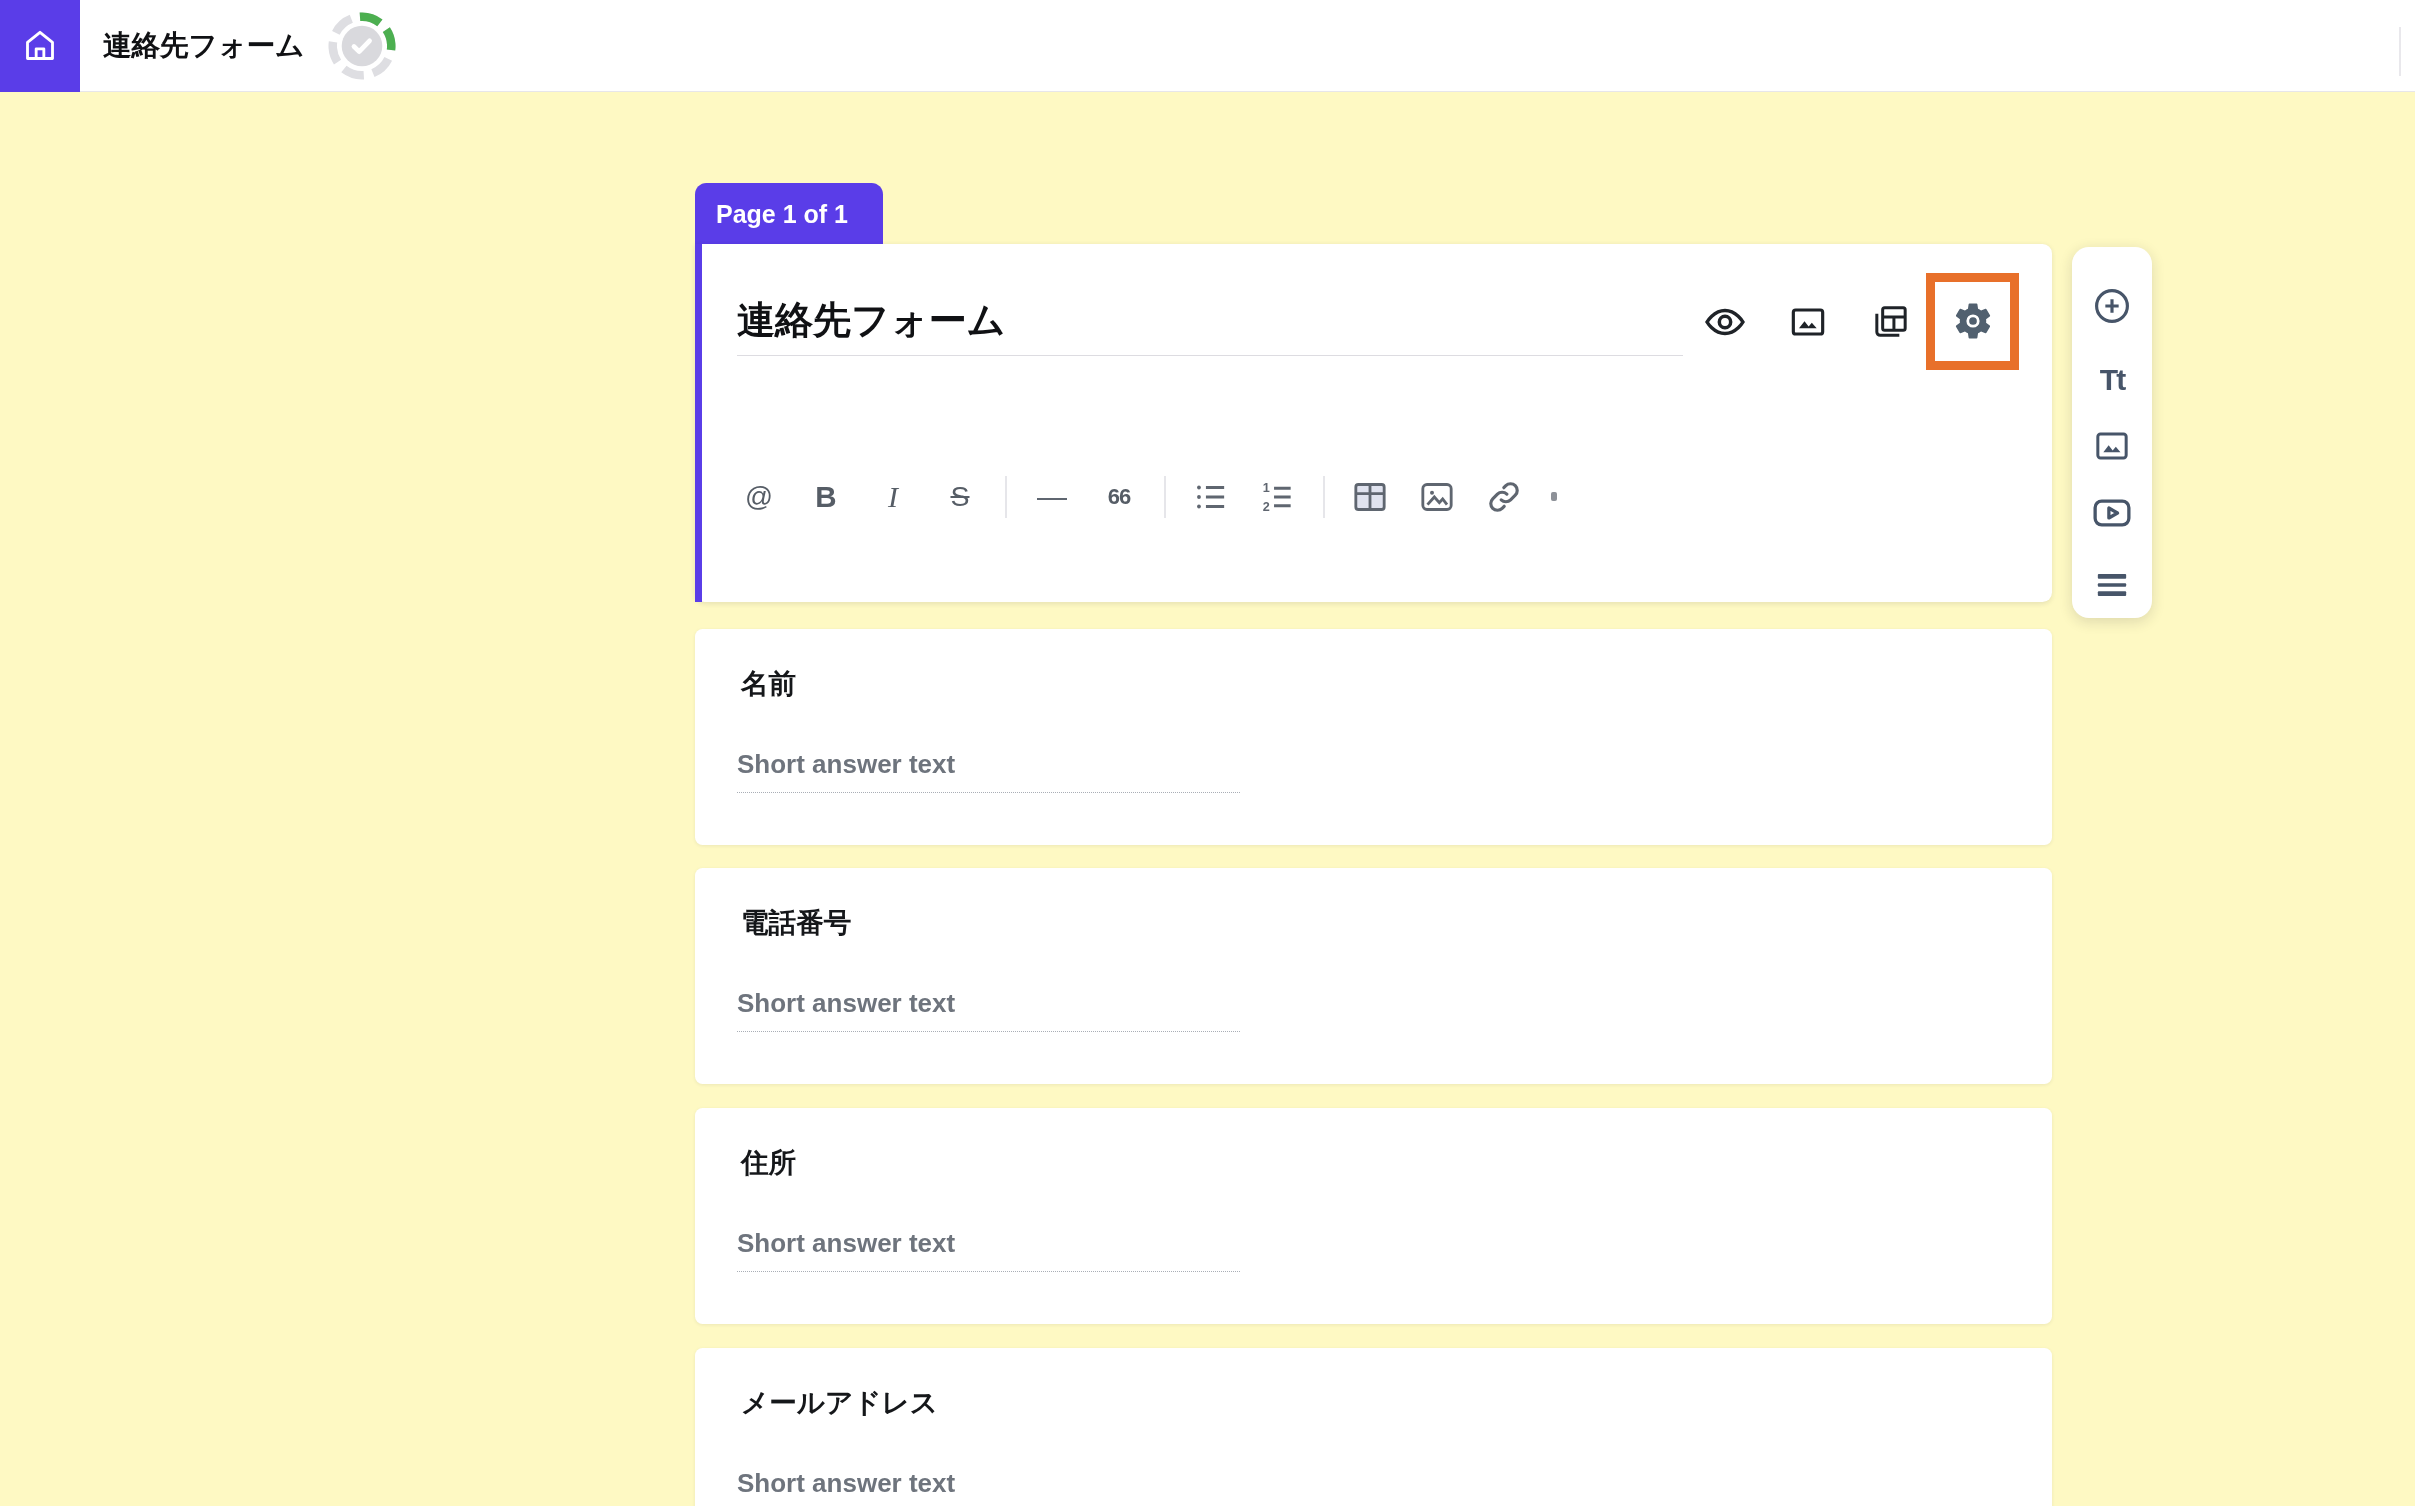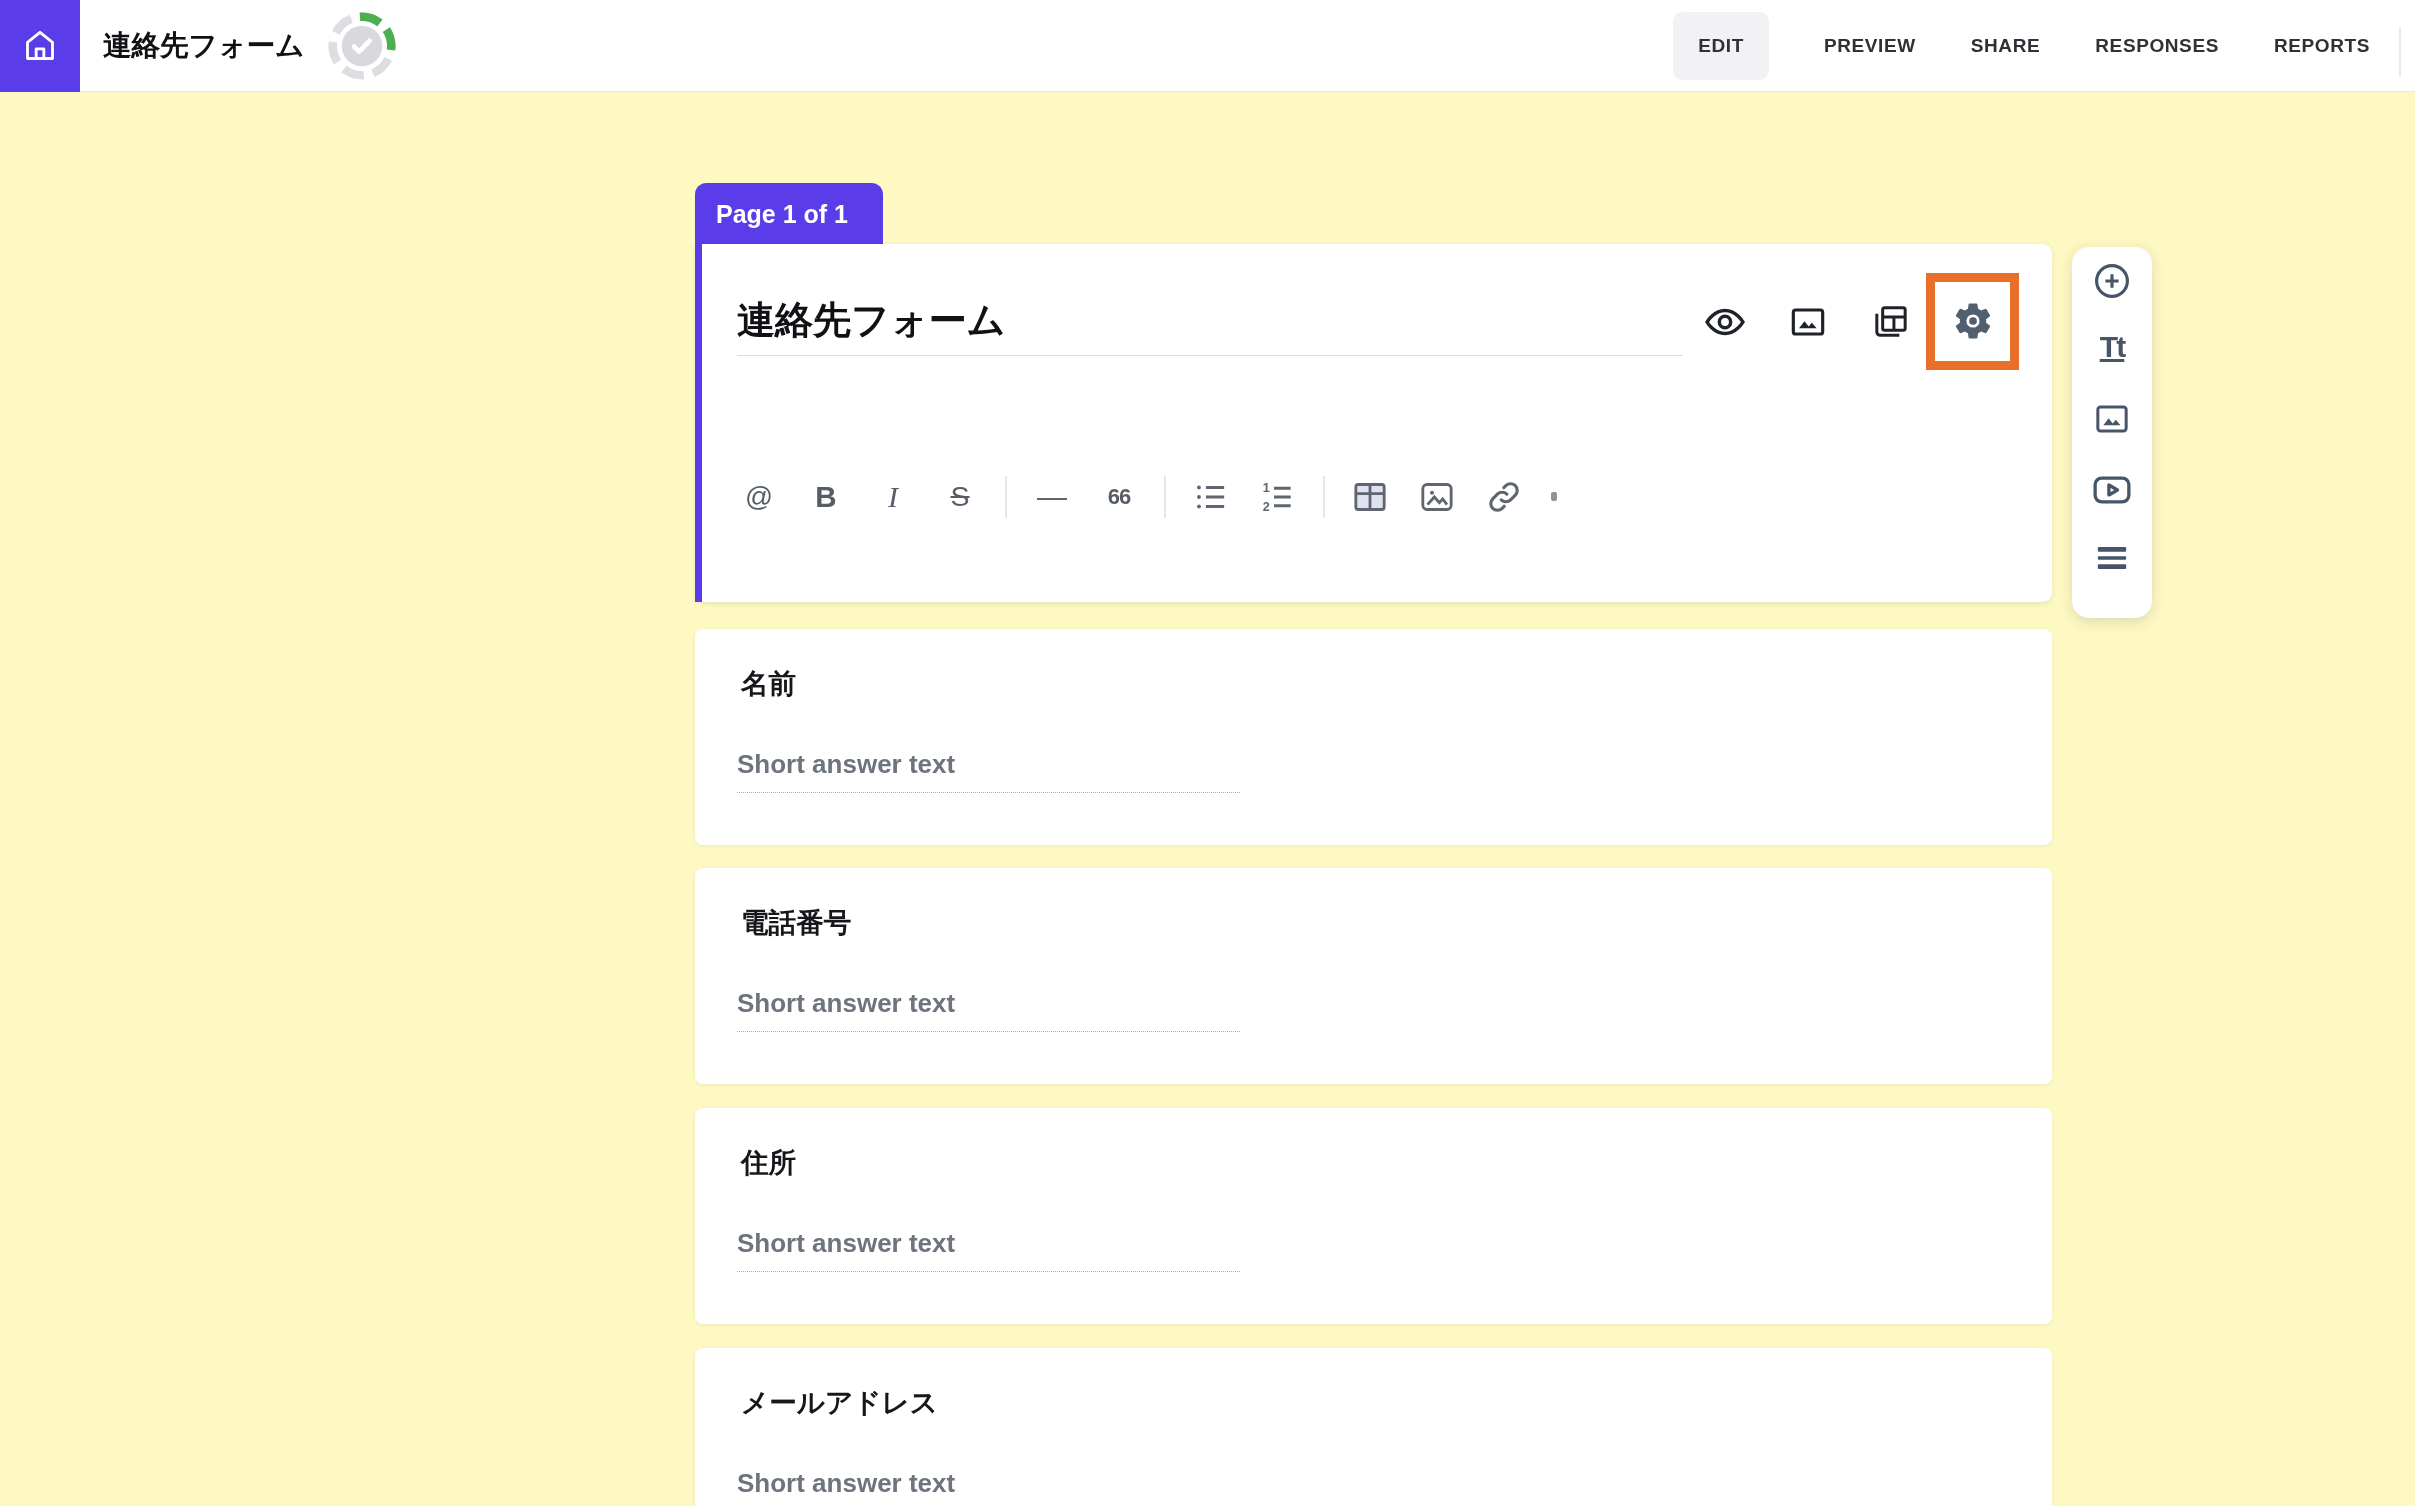--- a/index.html
+++ b/index.html
@@ -120,23 +120,22 @@
   
   .side-toolbar {
     position:absolute; left:2072px; top:247px; width:80px; height:371px;
     background:#ffffff; border-radius:17px;
     box-shadow:0 3.8px 13.3px rgba(25,25,46,.14);
     display:flex; flex-direction:column; align-items:center;
     padding:13.3px 0; justify-content:space-between;
   }
   .side-btn {
     width:100%; height:67px; background:none; border:none; padding:0;
-    cursor:pointer; display:flex; align-items:flex-start; justify-content:center;
+    cursor:pointer; display:flex; align-items:flex-end; justify-content:center;
     color:#475569;
-    text-decoration:underline;
   }
   .tt-glyph { font-size:30px; font-weight:800; letter-spacing:-1.9px; color:#475569; font-family:inherit; }
 </style>
 </head>
 <body>
 
 <div class="screen">
 
   <header class="topbar">
     <button class="home-btn">
@@ -152,27 +151,20 @@
       <svg width="68" height="68" viewBox="0 0 72 72">
         <g transform="rotate(-94 36 36)">
           <circle cx="36" cy="36" r="31" fill="none" stroke="#dedee2" stroke-width="9" stroke-dasharray="22.5 10"></circle>
           <circle cx="36" cy="36" r="31" fill="none" stroke="#4caf50" stroke-width="9" stroke-dasharray="22.5 10 22.5 160"></circle>
         </g>
         <circle cx="36" cy="36" r="21.5" fill="#d9d9dd"></circle>
         <path d="M27.5 36.5l5.5 5.5 11-11.5" fill="none" stroke="#ffffff" stroke-width="5" stroke-linecap="round" stroke-linejoin="round"></path>
       </svg>
     </div>
 
-    <nav class="main-nav">
-      <button class="nav-item active">EDIT</button>
-      <button class="nav-item">PREVIEW</button>
-      <button class="nav-item">SHARE</button>
-      <button class="nav-item">RESPONSES</button>
-      <button class="nav-item">REPORTS</button>
-    </nav>
     <div class="nav-end-divider"></div>
   </header>
 
   <div class="page-badge">
     <span>Page 1 of 1</span>
   </div>
 
   <section class="title-card">
     <div class="accent-strip"></div>
 

